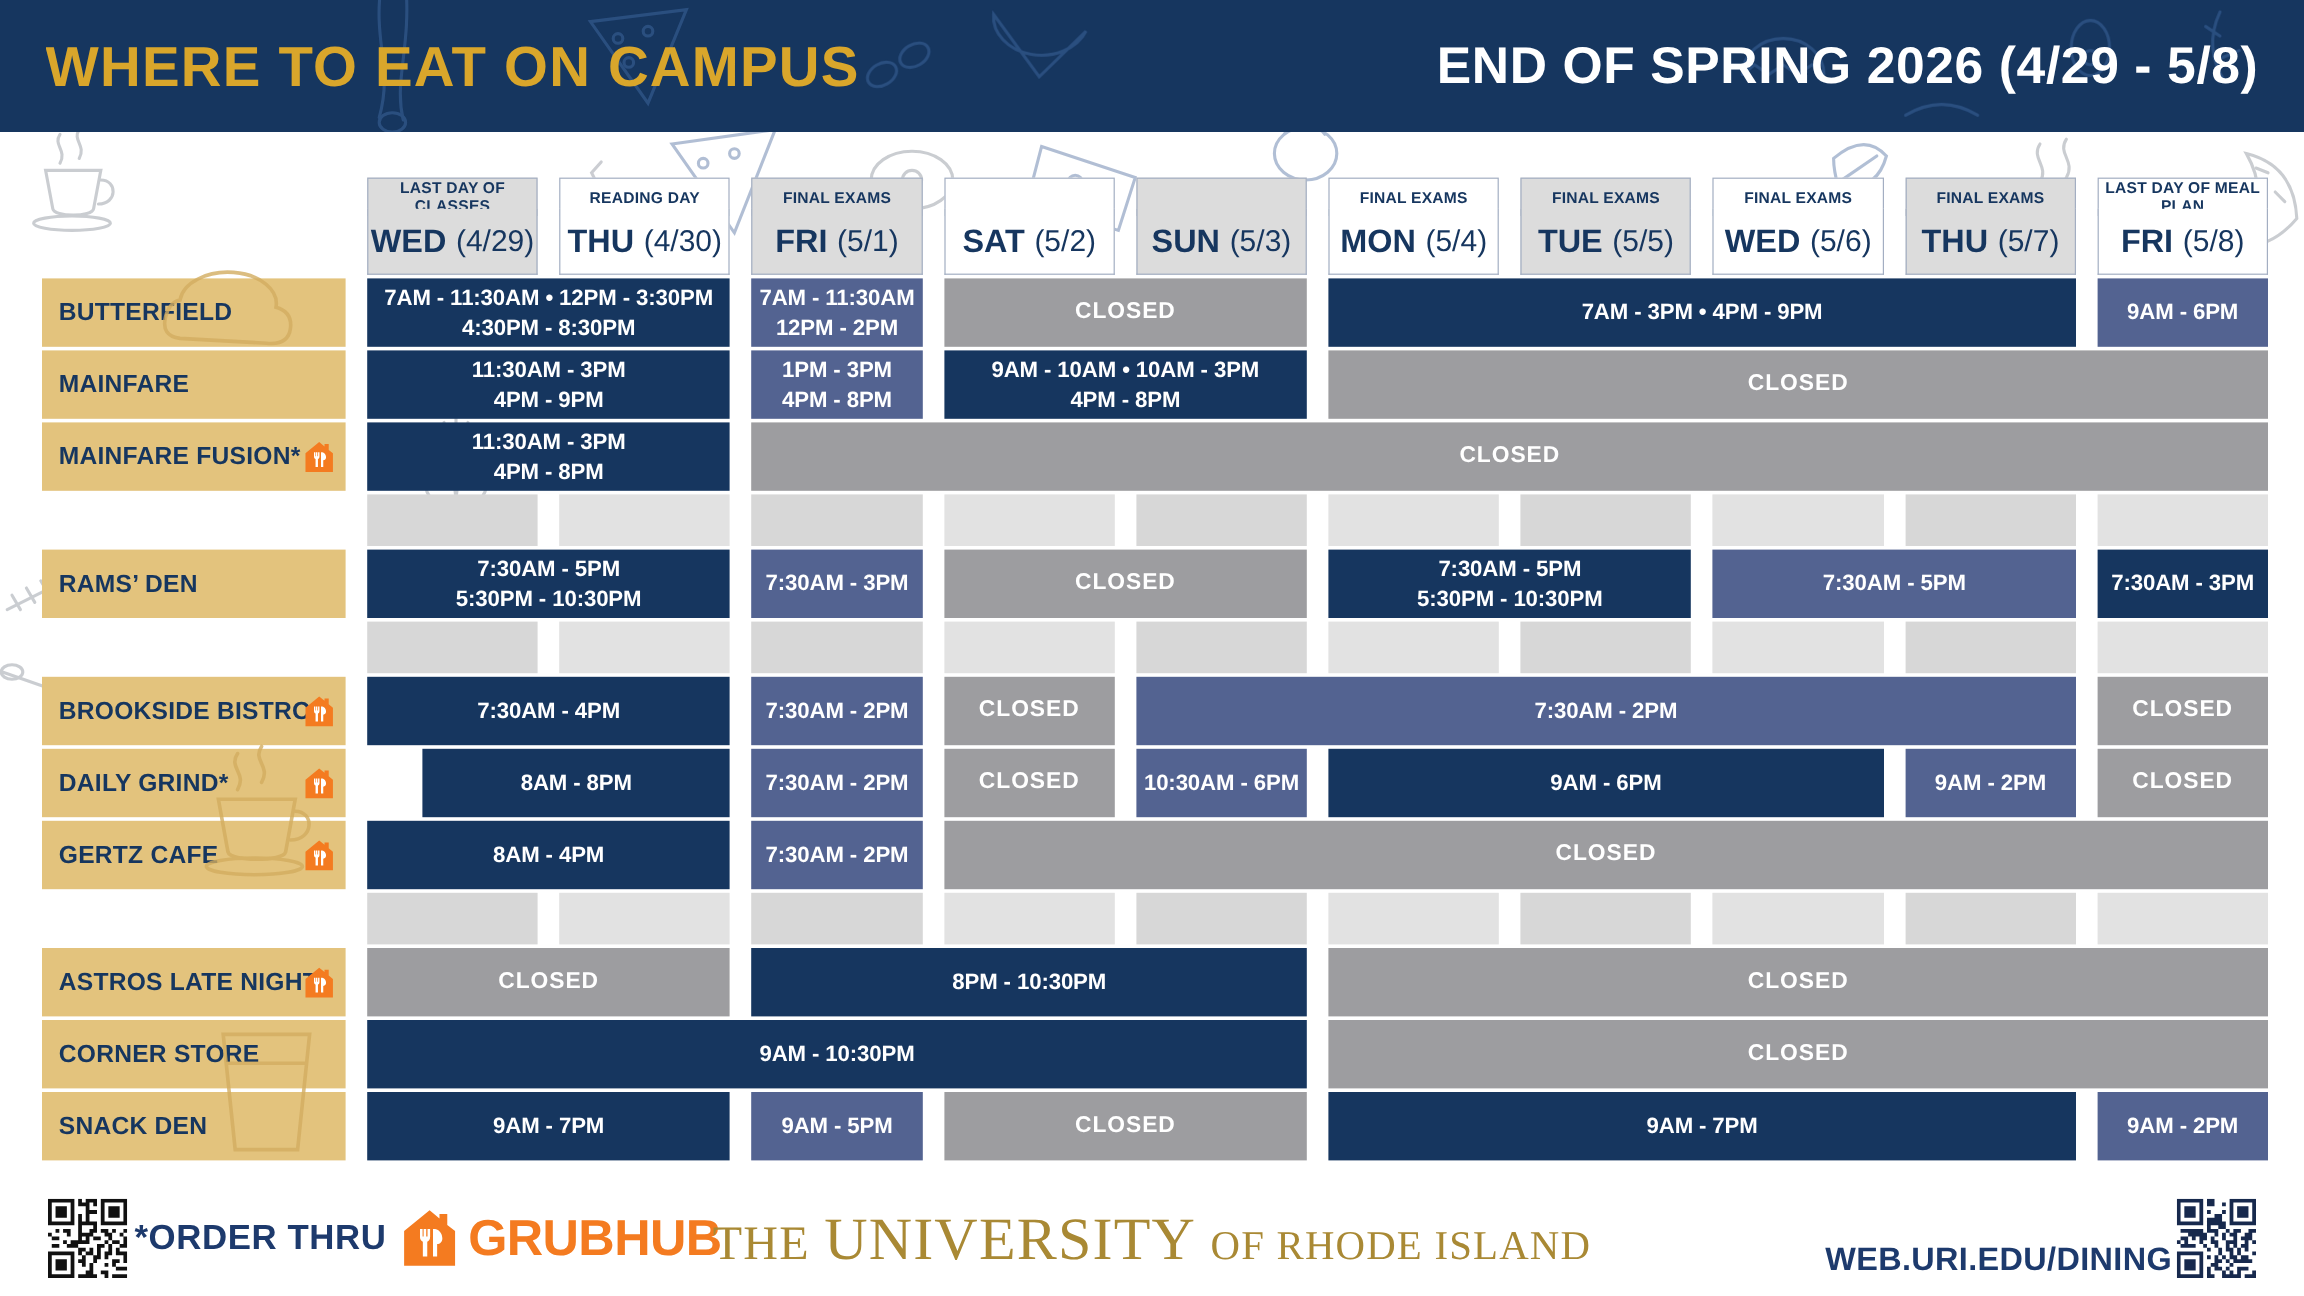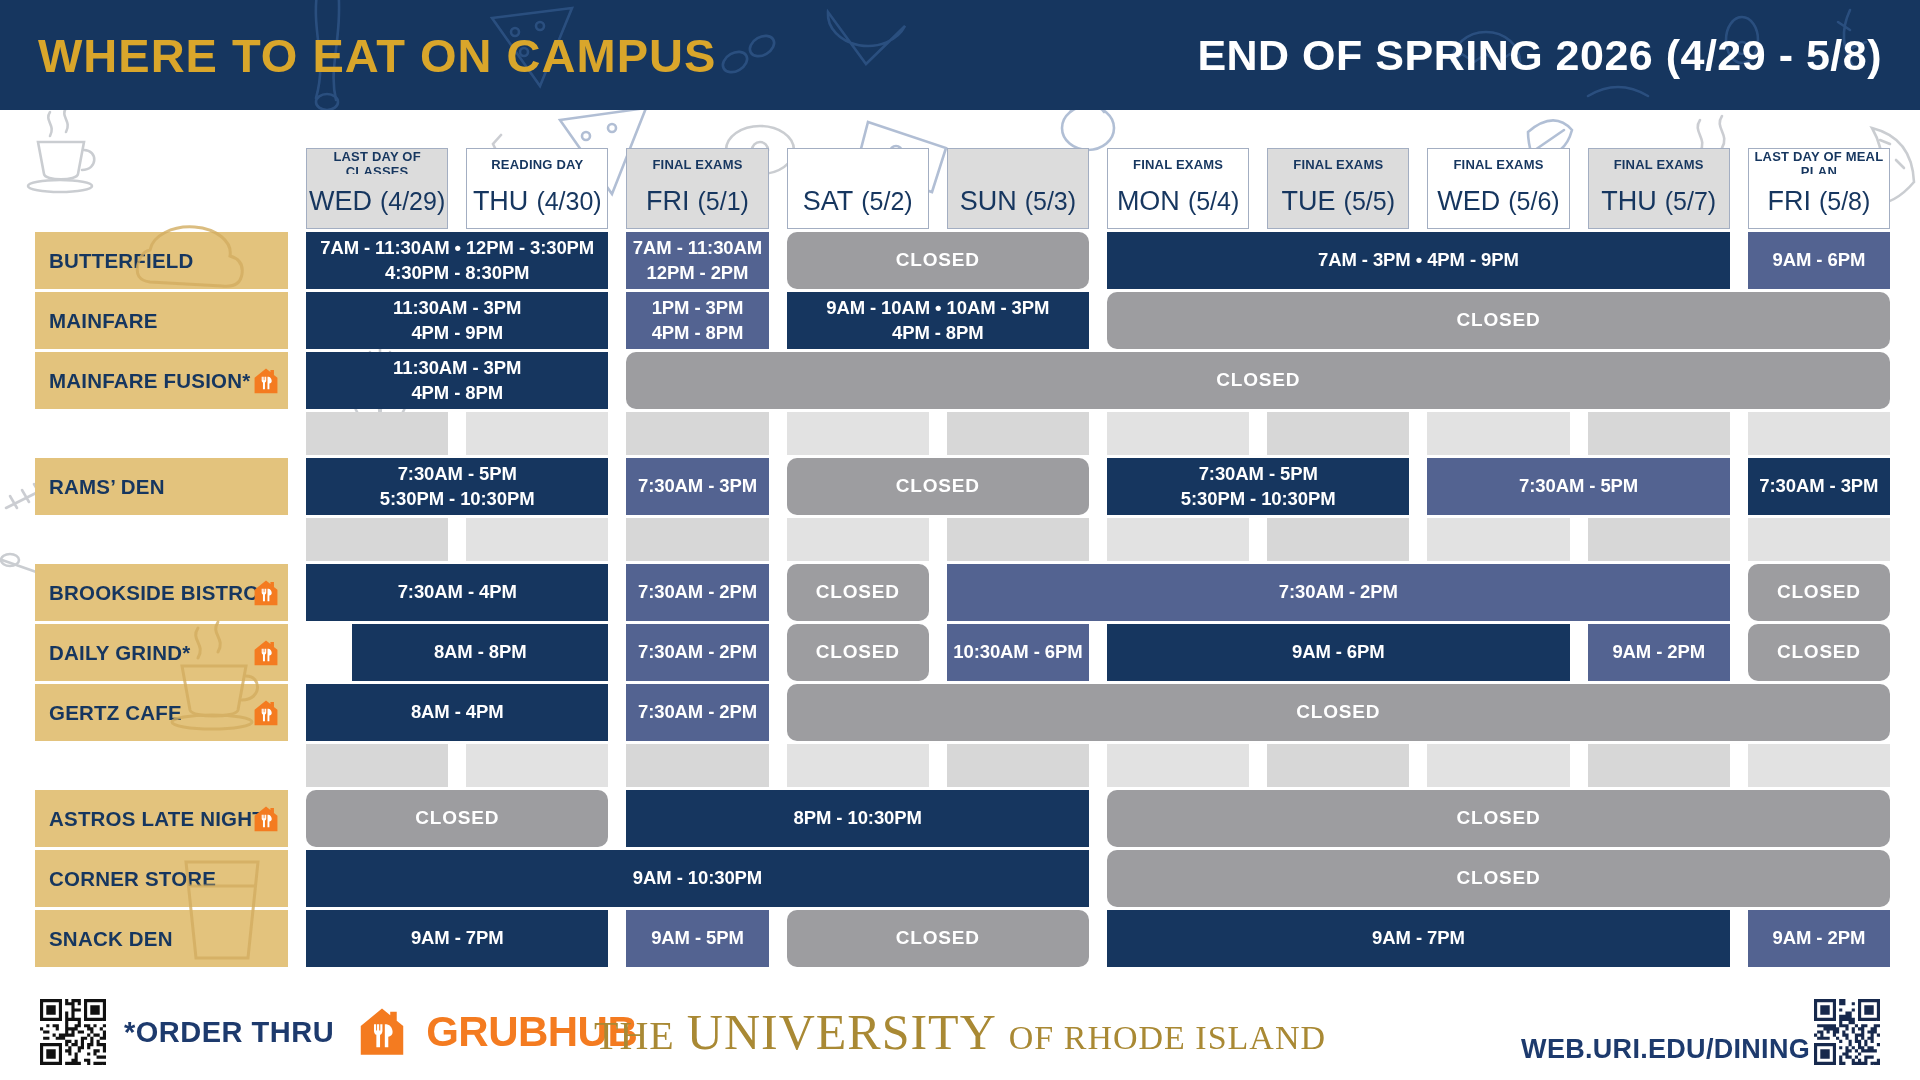--- a/index.html
+++ b/index.html
@@ -35,48 +35,48 @@
   .corner{background:transparent;}
   .tagcell{
     display:flex;align-items:center;justify-content:center;text-align:center;
     font-size:13px;font-weight:700;color:var(--navy);letter-spacing:.2px;
     border:1px solid var(--border);
   }
   .datecell{
     display:flex;align-items:center;justify-content:center;gap:8px;color:var(--navy);
     border:1px solid var(--border);border-top:none;
   }
-  .datecell .day{font-weight:400;font-size:27px;}
+  .datecell .day{font-weight:700;font-size:27px;}
   .datecell .dt{font-weight:400;font-size:25px;}
   .par0{background:var(--hdr-gray);} .par1{background:#ffffff;}
   .sp0{background:#d7d7d7;} .sp1{background:#e2e2e2;}
   .label{
     background:var(--label-tan);color:var(--navy);font-weight:800;font-size:20.5px;
     display:flex;align-items:center;padding:0 36px 0 14px;position:relative;letter-spacing:.2px;
     white-space:nowrap;box-sizing:border-box;
   }
   .label .gh{position:absolute;right:8px;top:50%;transform:translateY(-50%);width:28px;height:28px;}
   .cell{
     display:flex;flex-direction:column;align-items:center;justify-content:center;
     color:#ffffff;font-weight:700;font-size:18.5px;line-height:1.3;text-align:center;
     letter-spacing:-.1px;
   }
   .cell.primary{background:var(--navy);}
   .cell.secondary{background:var(--mid-blue);}
-  .cell.closed{background:var(--closed-gray);letter-spacing:.8px;font-size:19px;border-radius:10px;}
+  .cell.closed{background:var(--closed-gray);letter-spacing:.8px;font-size:19px;}
 
   
   .tan-doodles{position:absolute;inset:0;z-index:3;pointer-events:none;}
 
   
   .footer{
     position:absolute;left:0;top:990px;width:1920px;height:84px;z-index:2;
     display:flex;align-items:center;padding:0 40px;box-sizing:border-box;
   }
-  .f-left{display:flex;align-items:center;gap:18px;}
+  .f-left{display:flex;align-items:center;gap:6px;}
   .qr{width:66px;height:66px;}
   .qr svg{width:100%;height:100%;}
   .order-note{color:#1d3a6d;font-size:29px;font-weight:800;letter-spacing:.5px;}
   .gh-big{width:52px;height:52px;margin-left:4px;}
   .gh-big svg{width:100%;height:100%;}
   .gh-word{color:var(--grubhub-orange);font-size:42px;font-weight:800;letter-spacing:-.5px;}
   .f-center{
     position:absolute;left:50%;transform:translateX(-50%);
     display:flex;align-items:baseline;gap:12px;color:var(--university-gold);
     font-family:"Liberation Serif", serif;white-space:nowrap;

